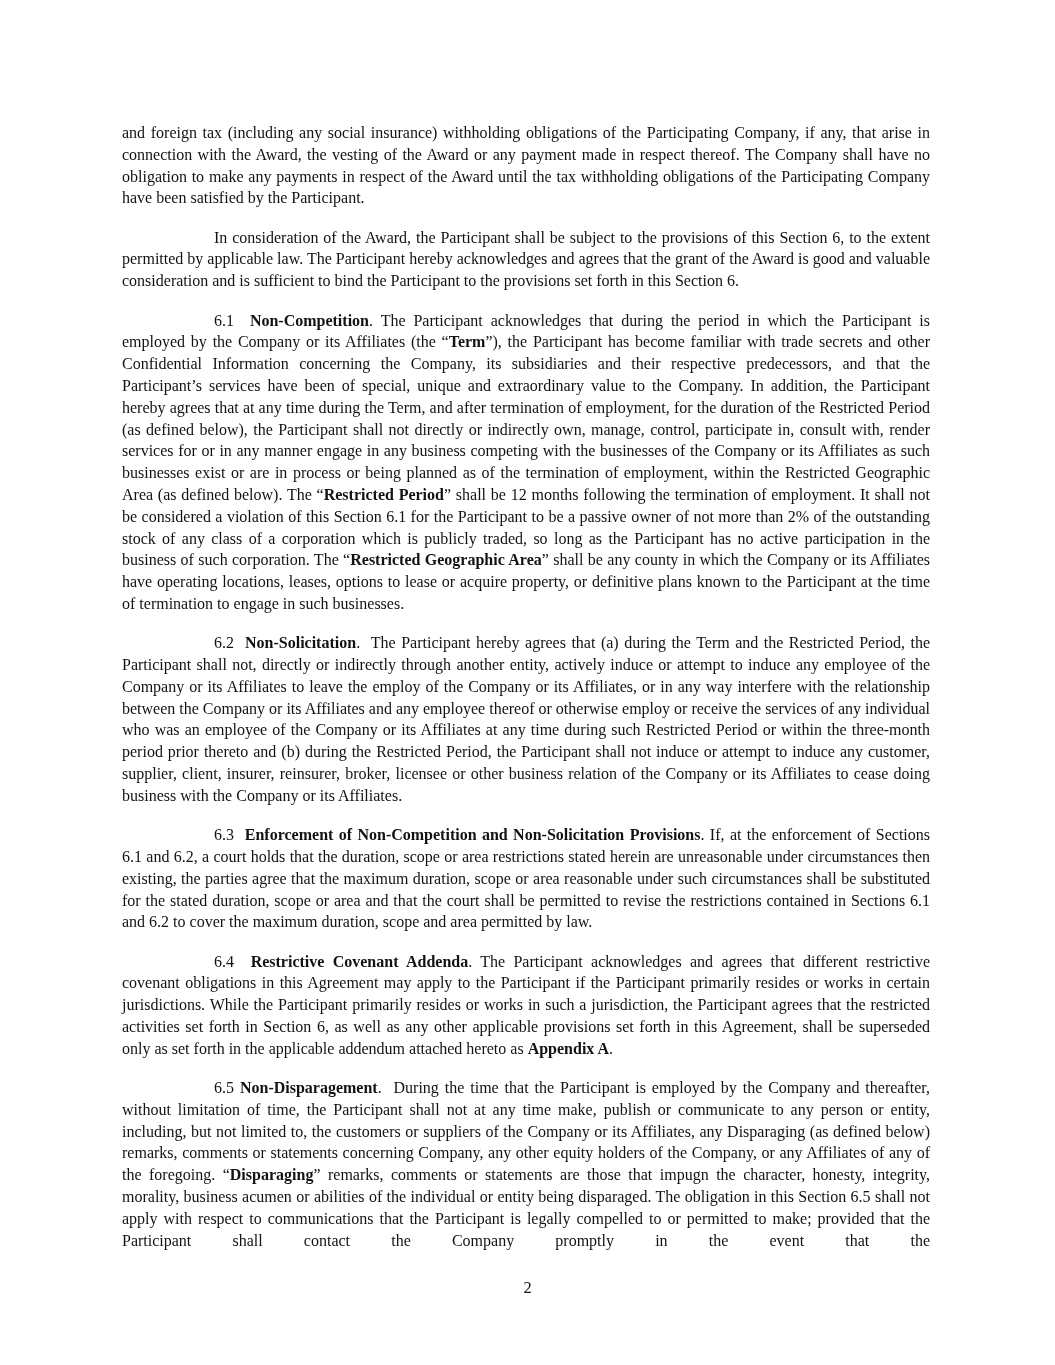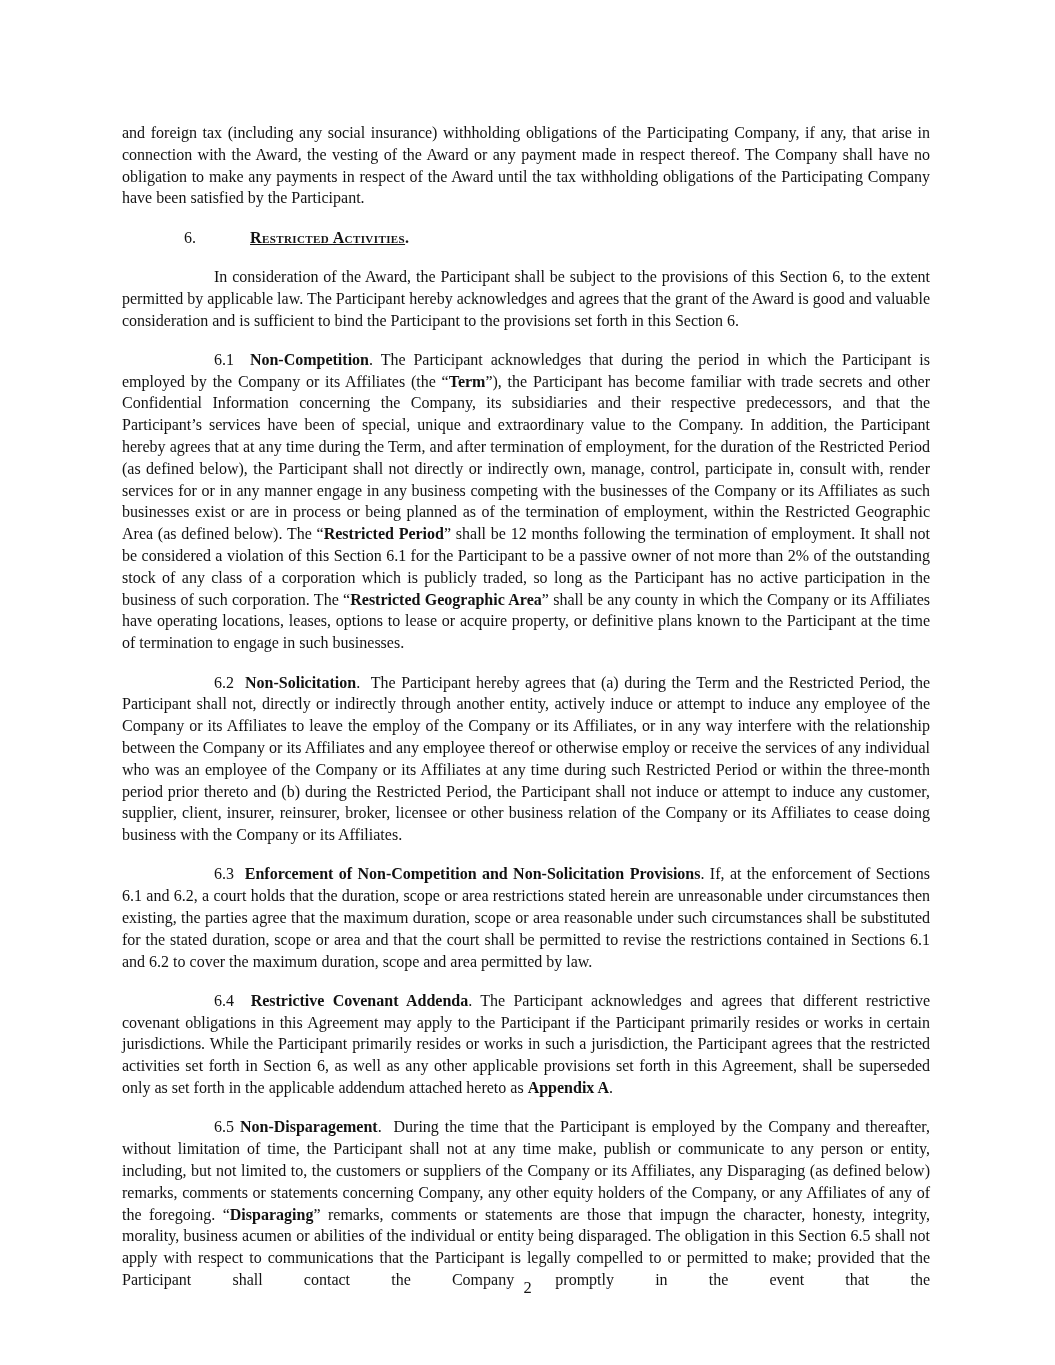--- a/index.html
+++ b/index.html
@@ -47,21 +47,20 @@
     text-align: center;
     font-size: 16.5px;
   }
 </style>
 </head>
 <body>
 
 <div class="page">
   <div class="doc">
       <p class="body noindent"><span>and foreign tax (including any social insurance) withholding obligations of the Participating Company, if any, that arise in connection with the Award, the vesting of the Award or any payment made in respect thereof. The Company shall have no obligation to make any payments in respect of the Award until the tax withholding obligations of the Participating Company have been satisfied by the Participant.</span></p>
-      <p class="heading"><span class="num">6.</span><span class="b u sc">Restricted Activities</span><span class="b">.</span></p>
       <p class="body"><span>In consideration of the Award, the Participant shall be subject to the provisions of this Section 6, to the extent permitted by applicable law. The Participant hereby acknowledges and agrees that the grant of the Award is good and valuable consideration and is sufficient to bind the Participant to the provisions set forth in this Section 6.</span></p>
       <p class="body"><span>6.1&nbsp; </span><span class="b">Non-Competition</span><span>. The Participant acknowledges that during the period in which the Participant is employed by the Company or its Affiliates (the “</span><span class="b i">Term</span><span>”), the Participant has become familiar with trade secrets and other Confidential Information concerning the Company, its subsidiaries and their respective predecessors, and that the Participant’s services have been of special, unique and extraordinary value to the Company. In addition, the Participant hereby agrees that at any time during the Term, and after termination of employment, for the duration of the Restricted Period (as defined below), the Participant shall not directly or indirectly own, manage, control, participate in, consult with, render services for or in any manner engage in any business competing with the businesses of the Company or its Affiliates as such businesses exist or are in process or being planned as of the termination of employment, within the Restricted Geographic Area (as defined below). The “</span><span class="b i">Restricted Period</span><span>” shall be 12 months following the termination of employment. It shall not be considered a violation of this Section 6.1 for the Participant to be a passive owner of not more than 2% of the outstanding stock of any class of a corporation which is publicly traded, so long as the Participant has no active participation in the business of such corporation. The “</span><span class="b i">Restricted Geographic Area</span><span>” shall be any county in which the Company or its Affiliates have operating locations, leases, options to lease or acquire property, or definitive plans known to the Participant at the time of termination to engage in such businesses.</span></p>
       <p class="body"><span>6.2&nbsp; </span><span class="b">Non-Solicitation</span><span>.&nbsp; The Participant hereby agrees that (a) during the Term and the Restricted Period, the Participant shall not, directly or indirectly through another entity, actively induce or attempt to induce any employee of the Company or its Affiliates to leave the employ of the Company or its Affiliates, or in any way interfere with the relationship between the Company or its Affiliates and any employee thereof or otherwise employ or receive the services of any individual who was an employee of the Company or its Affiliates at any time during such Restricted Period or within the three-month period prior thereto and (b) during the Restricted Period, the Participant shall not induce or attempt to induce any customer, supplier, client, insurer, reinsurer, broker, licensee or other business relation of the Company or its Affiliates to cease doing business with the Company or its Affiliates.</span></p>
       <p class="body"><span>6.3&nbsp; </span><span class="b">Enforcement of Non-Competition and Non-Solicitation Provisions</span><span>. If, at the enforcement of Sections 6.1 and 6.2, a court holds that the duration, scope or area restrictions stated herein are unreasonable under circumstances then existing, the parties agree that the maximum duration, scope or area reasonable under such circumstances shall be substituted for the stated duration, scope or area and that the court shall be permitted to revise the restrictions contained in Sections 6.1 and 6.2 to cover the maximum duration, scope and area permitted by law.</span></p>
       <p class="body"><span>6.4&nbsp; </span><span class="b">Restrictive Covenant Addenda</span><span>. The Participant acknowledges and agrees that different restrictive covenant obligations in this Agreement may apply to the Participant if the Participant primarily resides or works in certain jurisdictions. While the Participant primarily resides or works in such a jurisdiction, the Participant agrees that the restricted activities set forth in Section 6, as well as any other applicable provisions set forth in this Agreement, shall be superseded only as set forth in the applicable addendum attached hereto as </span><span class="b">Appendix A</span><span>.</span></p>
       <p class="body continues"><span>6.5 </span><span class="b">Non-Disparagement</span><span>.&nbsp; During the time that the Participant is employed by the Company and thereafter, without limitation of time, the Participant shall not at any time make, publish or communicate to any person or entity, including, but not limited to, the customers or suppliers of the Company or its Affiliates, any Disparaging (as defined below) remarks, comments or statements concerning Company, any other equity holders of the Company, or any Affiliates of any of the foregoing. “</span><span class="b i">Disparaging</span><span>” remarks, comments or statements are those that impugn the character, honesty, integrity, morality, business acumen or abilities of the individual or entity being disparaged. The obligation in this Section 6.5 shall not apply with respect to communications that the Participant is legally compelled to or permitted to make; provided that the Participant shall contact the Company promptly in the event that the</span></p>
     </div>
   <div class="footer">
     <span>2</span>
   </div>

